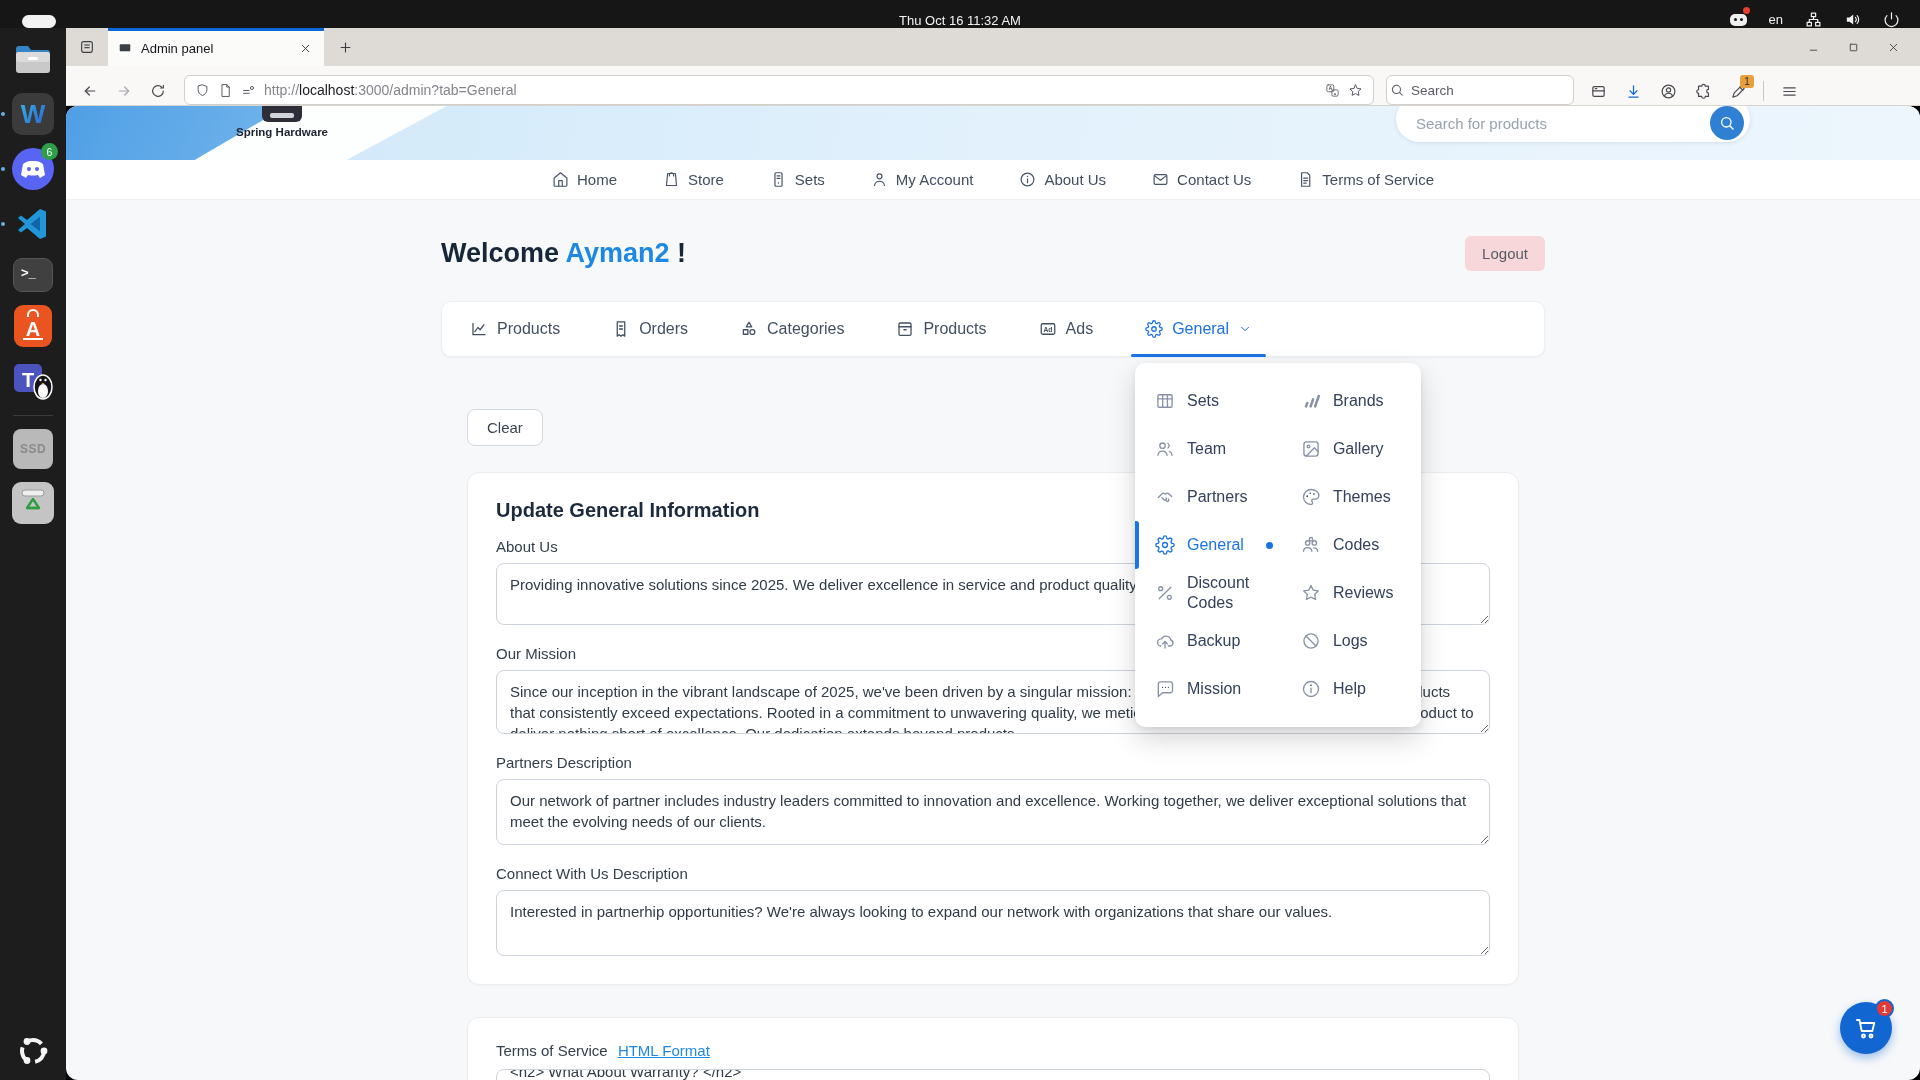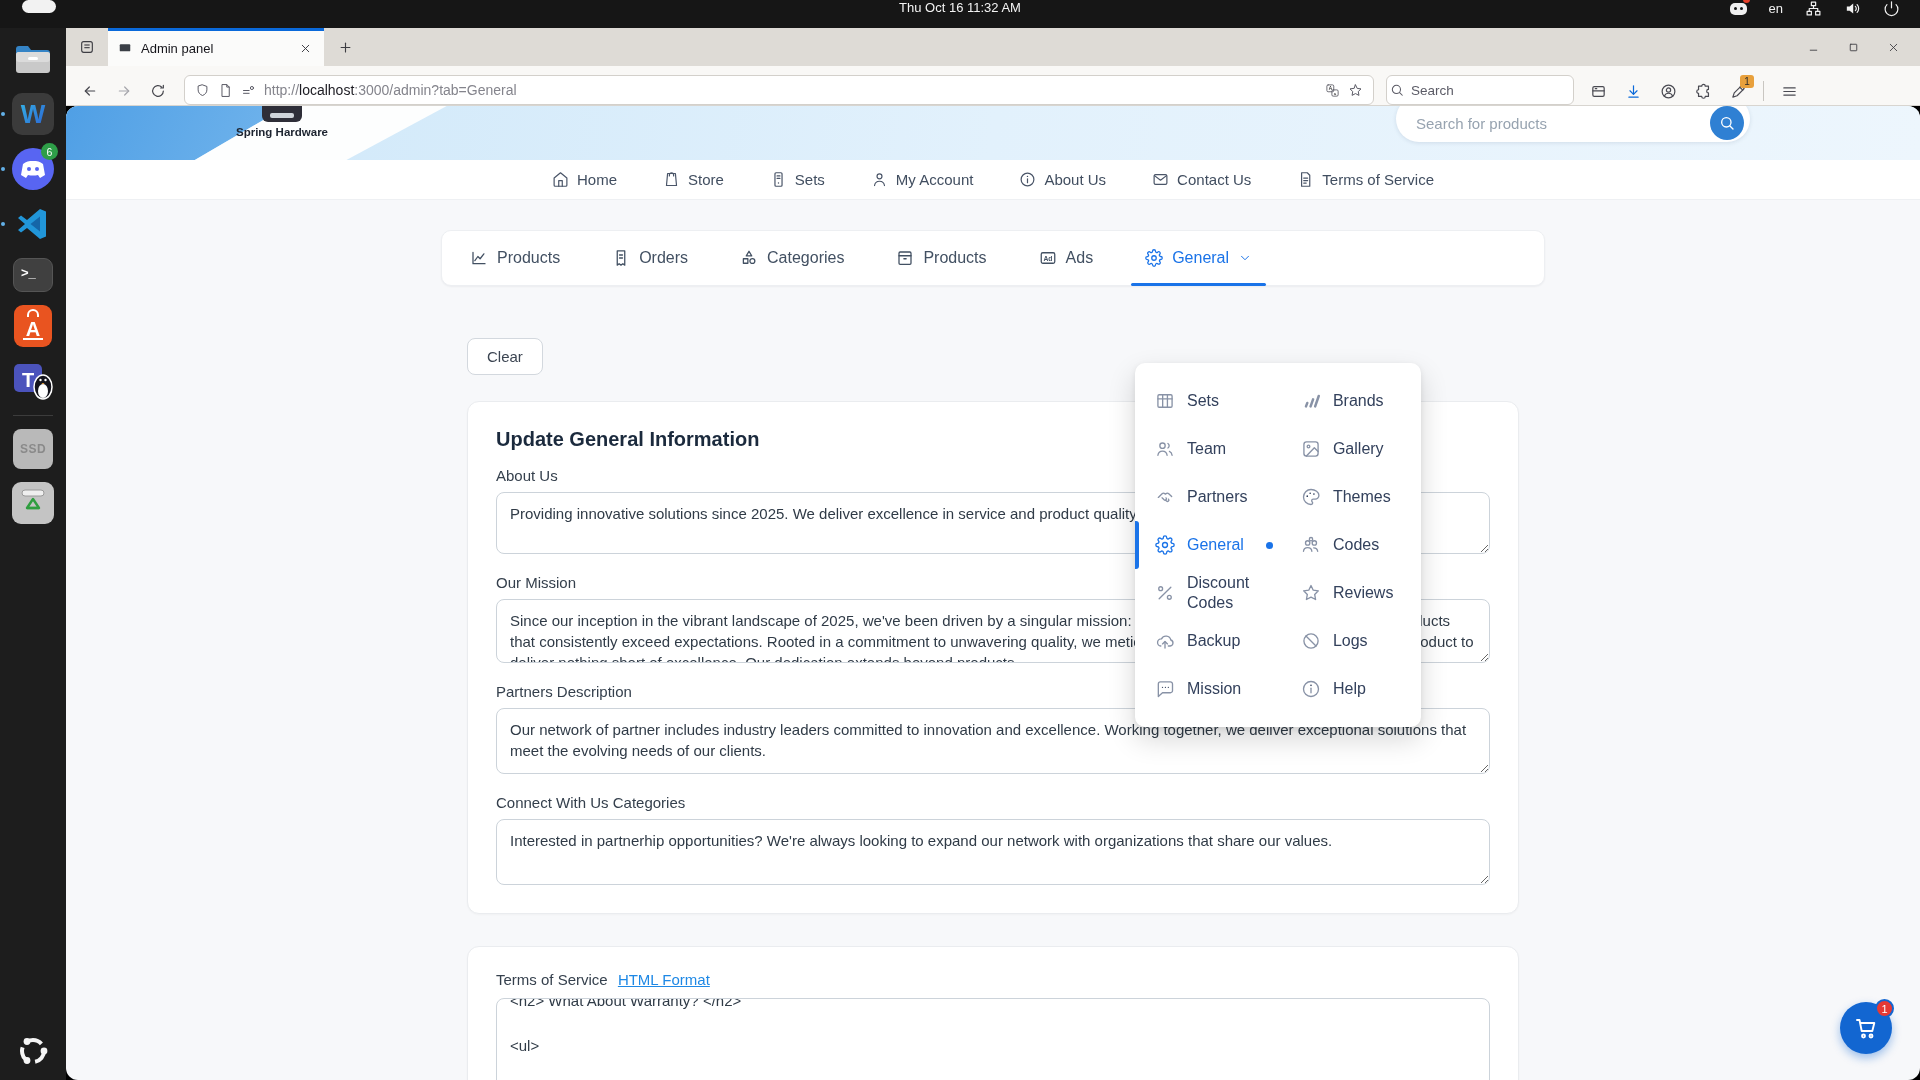--- a/index.html
+++ b/index.html
@@ -1,21 +1,21 @@
 <!DOCTYPE html>
 <html><head>
 <meta charset="utf-8">
 <style>
   * { margin:0; padding:0; box-sizing:border-box; }
   html,body { width:1920px; height:1080px; overflow:hidden; background:#000;
     font-family:"Liberation Sans", sans-serif; }
 
   
   .topbar{position:absolute;left:0;top:0;width:1920px;height:28px;background:#161616;
-    display:flex;align-items:flex-start;color:#eee;font-size:13px;z-index:50;}
+    display:flex;align-items:flex-end;color:#eee;font-size:13px;z-index:50;}
   .tb-pill{width:34px;height:13px;background:#f2f2f2;border-radius:7px;margin-left:22px;}
   .tb-clock{position:absolute;left:0;right:0;text-align:center;color:#f3f3f3;font-size:13px;}
   .tb-right{margin-left:auto;display:flex;align-items:center;gap:22px;padding-right:20px;z-index:2;}
   .tray-ic{width:17px;height:17px;position:relative;display:flex;align-items:center;justify-content:center;}
   .tray-ic svg{width:17px;height:17px;stroke:#f0f0f0;fill:none;stroke-width:1.7;stroke-linecap:round;stroke-linejoin:round;}
   .discord-tray{width:18px;height:12px;background:#f0f0f0;border-radius:5px;position:relative;}
   .discord-tray::before,.discord-tray::after{content:'';position:absolute;top:4px;width:3px;height:3px;border-radius:50%;background:#161616;}
   .discord-tray::before{left:4px}.discord-tray::after{right:4px}
   .red-dot{position:absolute;right:-3px;top:-4px;width:7px;height:7px;border-radius:50%;background:#e8402a;}
 
@@ -653,20 +653,28 @@
       <div class="sn-item">
           <svg>
             <use href="#i-doc"></use>
           </svg>
           <span>Terms of Service</span>
         </div>
     </div>
 
     <div class="page-wrap">
       
+      <div class="welcome-row">
+        <div class="welcome">
+          <span>Welcome</span>
+          <span class="uname">Ayman2</span>
+          <span>!</span>
+        </div>
+        <button class="logout">Logout</button>
+      </div>
 
       
       <div class="tabs-card">
         <div class="atab">
             <svg>
               <use href="#i-chart"></use>
             </svg>
             <span>Products</span>
           </div>
         <div class="atab">
@@ -716,21 +724,21 @@
         </div>
         <div class="field">
           <label>Our Mission</label>
           <textarea class="ta-3" style="">Since our inception in the vibrant landscape of 2025, we've been driven by a singular mission: to create exceptional experiences and products that consistently exceed expectations. Rooted in a commitment to unwavering quality, we meticulously craft and curate each and every product to deliver nothing short of excellence. Our dedication extends beyond products.</textarea>
         </div>
         <div class="field">
           <label>Partners Description</label>
           <textarea style="height: 66px;">Our network of partner includes industry leaders committed to innovation and excellence. Working together, we deliver exceptional solutions that meet the evolving needs of our clients.</textarea>
         </div>
         <div class="field">
-          <label>Connect With Us Categories</label>
+          <label>Connect With Us Description</label>
           <textarea style="height: 66px;">Interested in partnerhip opportunities? We're always looking to expand our network with organizations that share our values.</textarea>
         </div>
       </div>
 
       
       <div class="tos-card">
         <div class="tos-head">
           <span>Terms of Service</span>
           <a class="tos-link" href="#">HTML Format</a>
         </div>

